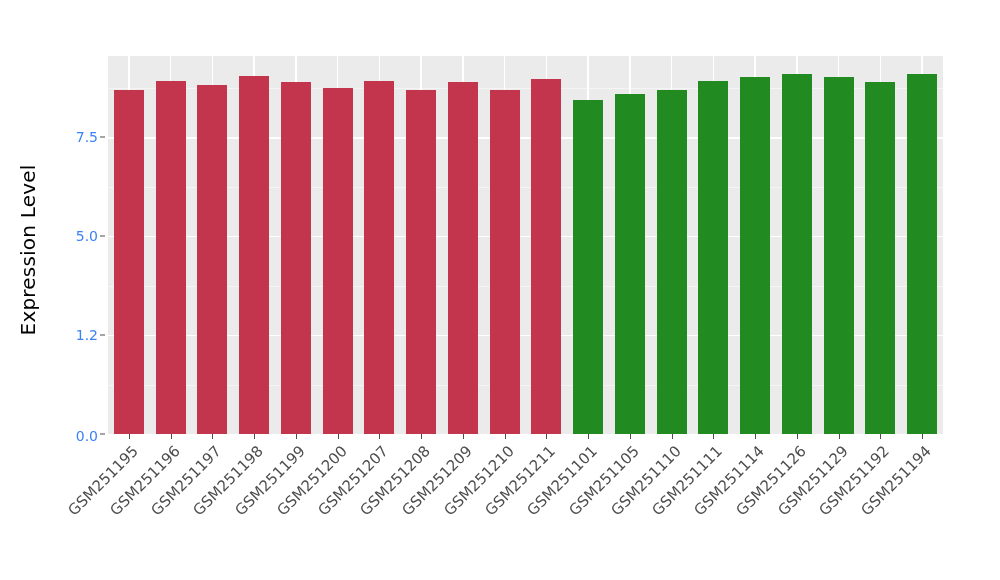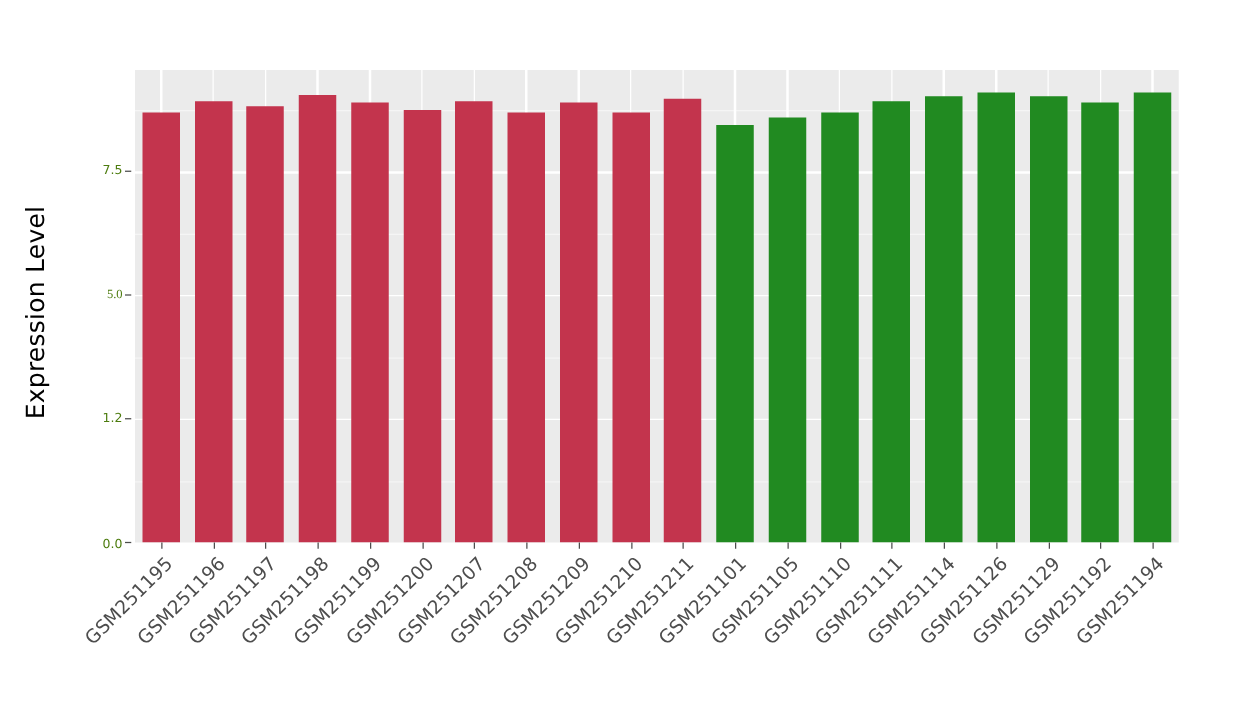--- a/index.html
+++ b/index.html
@@ -45,22 +45,22 @@
     position: absolute;
     left: 56px;
     top: 0;
     width: 52px;
     height: 580px;
   }
   .y-tick {
     position: absolute;
     right: 10px;
     transform: translateY(-50%);
-    font-size: 10px;
-    color: #4d7c0f;
+    font-size: 14px;
+    color: #3b82f6;
     white-space: nowrap;
   }
   .y-tick-mark {
     position: absolute;
     right: 3px;
     width: 5px;
     height: 1px;
     background: #4d4d4d;
     transform: translateY(-50%);
   }
@@ -143,21 +143,21 @@
 
   <div id="y-axis-title">
     <span>Expression Level</span>
   </div>
 
   <div id="y-tick-layer">
       <div class="y-tick" style="top: 436px;">0.0</div>
       <div class="y-tick-mark" style="top: 434px;"></div>
       <div class="y-tick" style="top: 335.047px;">1.2</div>
       <div class="y-tick-mark" style="top: 335.047px;"></div>
-      <div class="y-tick" style="top: 236.094px; font-family: Liberation Serif, serif;">5.0</div>
+      <div class="y-tick" style="top: 236.094px;">5.0</div>
       <div class="y-tick-mark" style="top: 236.094px;"></div>
       <div class="y-tick" style="top: 137.141px;">7.5</div>
       <div class="y-tick-mark" style="top: 137.141px;"></div>
     </div>
 
   <div id="panel">
     <div id="grid-layer">
         <div class="grid-major-h" style="top: 279.047px;"></div>
         <div class="grid-major-h" style="top: 180.094px;"></div>
         <div class="grid-major-h" style="top: 81.1414px;"></div>

